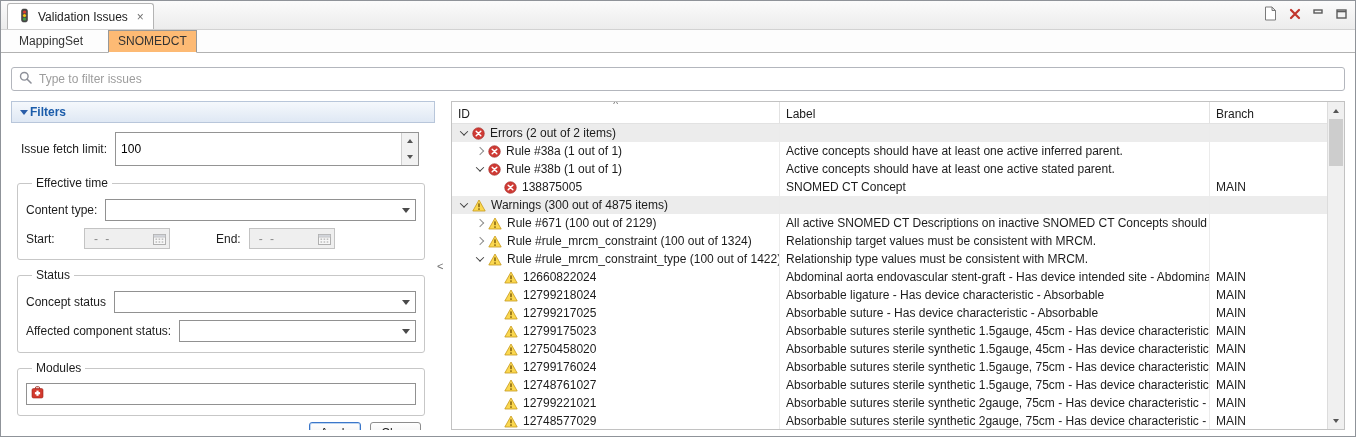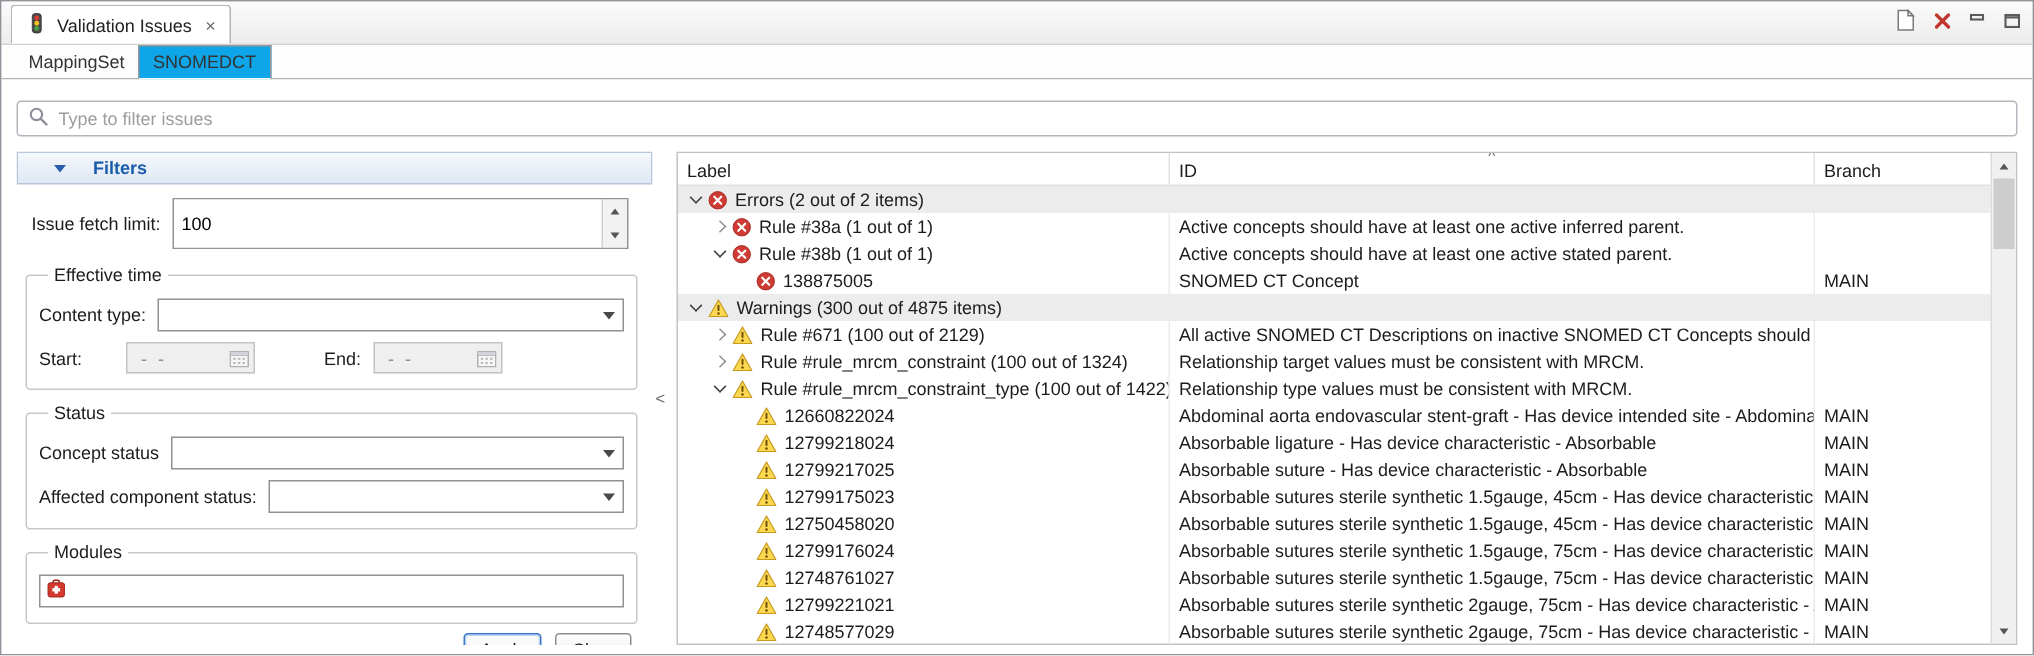--- a/index.html
+++ b/index.html
@@ -12,33 +12,33 @@
   .view-tabbar { height:29px; flex:none; background:linear-gradient(#fbfbfb,#ececec); border-bottom:1px solid #d2d2d2; display:flex; align-items:flex-end; position:relative; }
   .view-tab { height:26px; margin-left:6px; display:flex; align-items:center; gap:6px; padding:0 9px; background:#ffffff; border:1px solid #b4b4b4; border-bottom:none; border-radius:3px 3px 0 0; }
   .view-tab-label { font-size:12px; color:#222; }
   .tab-close { color:#707070; font-size:12px; margin-left:3px; cursor:pointer; line-height:1; }
   .view-toolbar { position:absolute; right:8px; top:5px; display:flex; gap:12px; align-items:center; }
   .tb-icon { display:inline-flex; cursor:pointer; }
 
   
   .inner-tabbar { height:23px; flex:none; background:#fdfdfd; display:flex; align-items:flex-end; padding-left:9px; border-bottom:1px solid #b2b2b2; }
   .inner-tab { padding:3px 9px 4px; color:#333; cursor:pointer; }
-  .inner-tab.selected { background:#0ea5e9; border:1px solid #989898; border-bottom:1px solid #fff; margin-bottom:-1px; }
+  .inner-tab.selected { background:#fdba74; border:1px solid #989898; border-bottom:1px solid #fff; margin-bottom:-1px;margin-left:16px; }
 
   
   .content { flex:1; background:#fff; padding:14px 10px 6px; display:flex; flex-direction:column; overflow:hidden; }
   .search-box { height:24px; flex:none; border:1px solid #b3b6bd; border-radius:3px; display:flex; align-items:center; padding:0 7px; gap:7px; margin-bottom:10px; }
   .search-box input { border:none; outline:none; flex:1; font:inherit; color:#3b82f6; background:transparent; }
   .search-box input::placeholder { color:#9d9d9d; }
 
   .main { flex:1; display:flex; overflow:hidden; align-items:stretch; }
 
   
   .filters-panel { width:424px; flex:none; display:flex; flex-direction:column; overflow:hidden; }
-  .filters-header { height:22px; flex:none; border:1px solid #b8c6da; background:linear-gradient(#f5f8fc,#dfe8f4); display:flex; align-items:center; gap:18px; padding:0 24px; color:#1b5caa; font-weight:bold; cursor:pointer; }
+  .filters-header { height:22px; flex:none; border:1px solid #b8c6da; background:linear-gradient(#f5f8fc,#dfe8f4); display:flex; align-items:center; gap:2px; padding:0 8px; color:#1b5caa; font-weight:bold; cursor:pointer; }
   .twistie { width:0; height:0; border-left:4px solid transparent; border-right:4px solid transparent; border-top:5px solid #2a5da8; }
   .fetch-row { display:flex; align-items:center; gap:8px; margin:9px 16px 2px 10px; flex:none; }
   .spinner { flex:1; height:34px; border:1px solid #949494; display:flex; background:#fff; }
   .spinner input { flex:1; min-width:0; border:none; outline:none; padding:0 5px; font:inherit; }
   .spin-btns { width:17px; flex:none; border-left:1px solid #cfcfcf; display:flex; flex-direction:column; }
   .spin-btn { flex:1; display:flex; align-items:center; justify-content:center; background:#f2f2f2; cursor:pointer; }
   .tri-up { width:0; height:0; border-left:3px solid transparent; border-right:3px solid transparent; border-bottom:4px solid #555; }
   .tri-down { width:0; height:0; border-left:3px solid transparent; border-right:3px solid transparent; border-top:4px solid #555; }
 
   fieldset { border:1px solid #c7c7c7; border-radius:3px; margin:8px 10px 0 6px; padding:2px 8px 10px; flex:none; }
@@ -264,25 +264,25 @@
         </div>
       </div>
 
       <div class="sash">
         <span class="sash-handle">&lt;</span>
       </div>
 
       <div class="issues-table">
         <div class="tbl-main">
           <div class="tbl-header grid-cols">
-            <div class="hcell">Label</div>
             <div class="hcell">
               <span>ID</span>
               <span class="sort-ind">^</span>
             </div>
+            <div class="hcell">Label</div>
             <div class="hcell">Branch</div>
           </div>
           <div class="tbl-body" id="tbl-body">
               <div class="trow grid-cols group">
                 <div class="cell idc" style="padding-left: 4px;">
                   <span class="chevwrap">
                     <i class="chev expanded"></i>
                   </span>
                   <span class="sev">
                     <svg width="13" height="13" viewBox="0 0 13 13">

